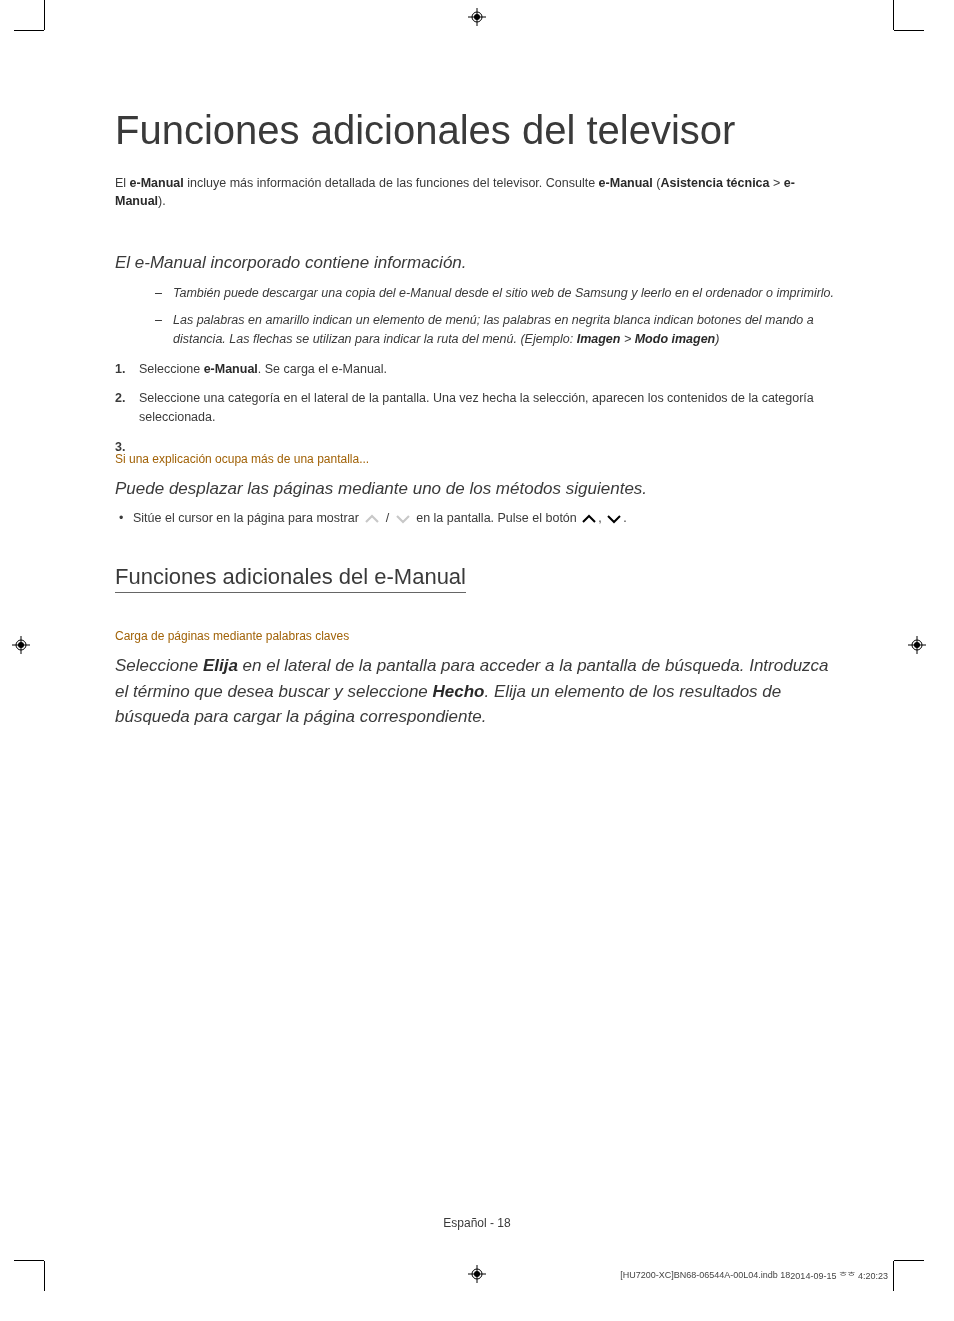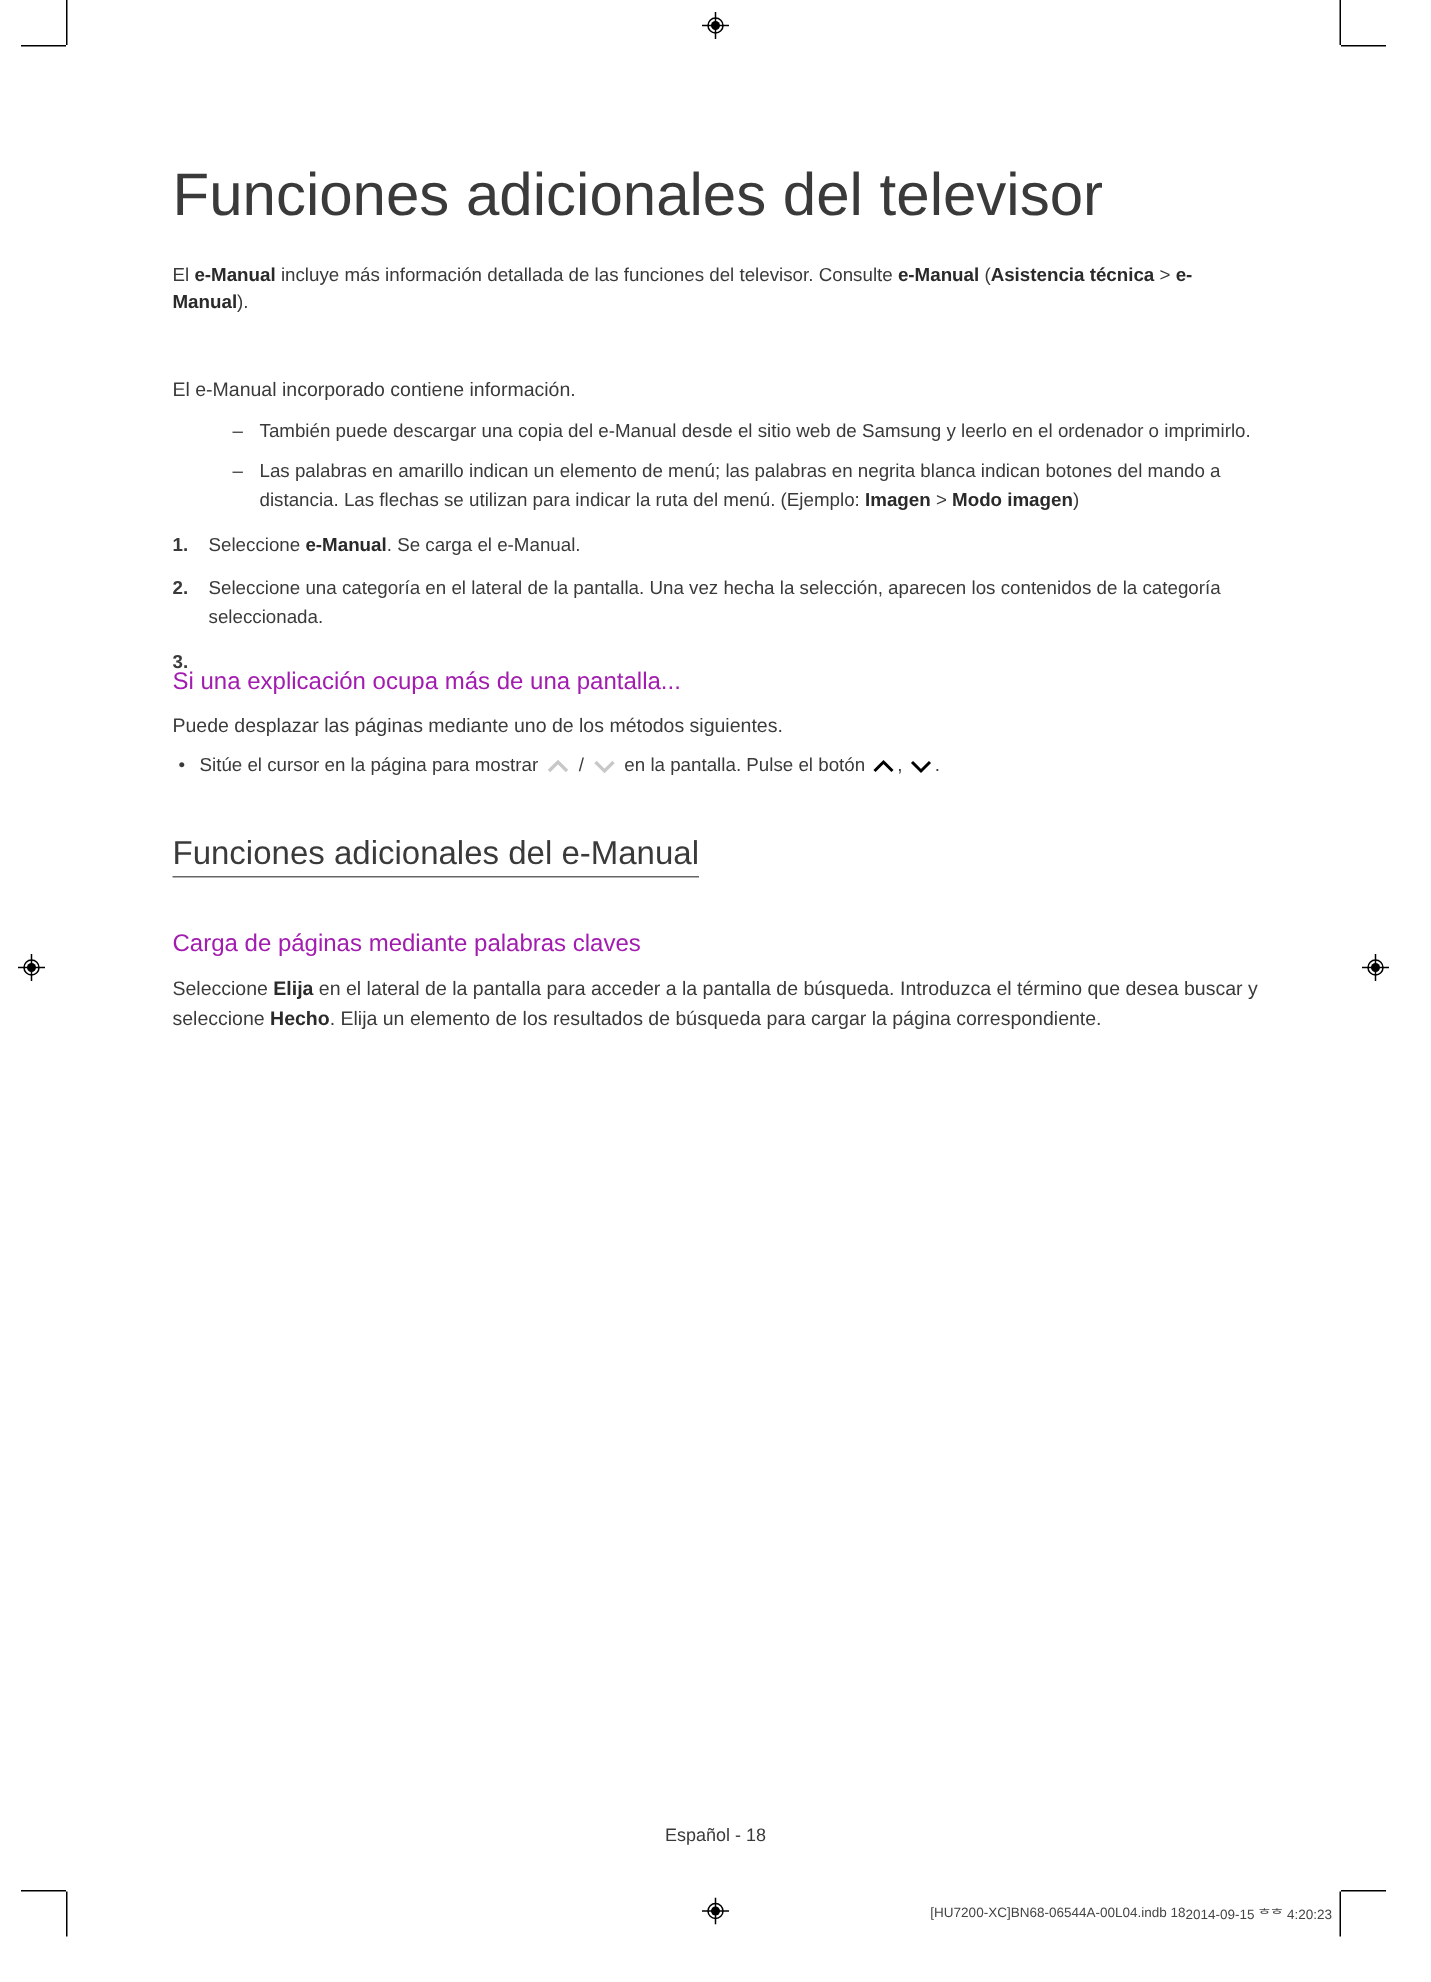--- a/index.html
+++ b/index.html
@@ -46,36 +46,38 @@
     .h2 {
       font-size: 22px;
       font-weight: 400;
       color: #3a3a3a;
       border-bottom: 1px solid #666;
       display: inline-block;
       padding-bottom: 2px;
       margin-bottom: 18px;
     }
     .para {
-      font-size: 13px;
+      font-size: 17px;
       line-height: 1.5;
       color: #3a3a3a;
       margin-bottom: 8px;
+      font-style: italic;
     }
     .indent-list {
       padding-left: 40px;
       margin-bottom: 10px;
     }
     .dash-item {
       font-size: 12.5px;
       line-height: 1.55;
       color: #3a3a3a;
       position: relative;
       padding-left: 18px;
       margin-bottom: 8px;
+      font-style: italic;
     }
     .dash-item::before {
       content: "–";
       position: absolute;
       left: 0;
       top: 0;
     }
     .num-list { margin-bottom: 24px; }
     .num-item {
       font-size: 12.5px;
@@ -85,23 +87,23 @@
       padding-left: 24px;
       margin-bottom: 10px;
     }
     .num-marker {
       position: absolute;
       left: 0;
       top: 0;
       font-weight: bold;
     }
     .h3 {
-      font-size: 16px;
+      font-size: 12px;
       font-weight: 500;
-      color: #a21caf;
+      color: #a16207;
       margin-bottom: 10px;
     }
     .bullet-item {
       font-size: 12.5px;
       line-height: 1.5;
       color: #3a3a3a;
       position: relative;
       padding-left: 18px;
       margin-bottom: 28px;
     }

